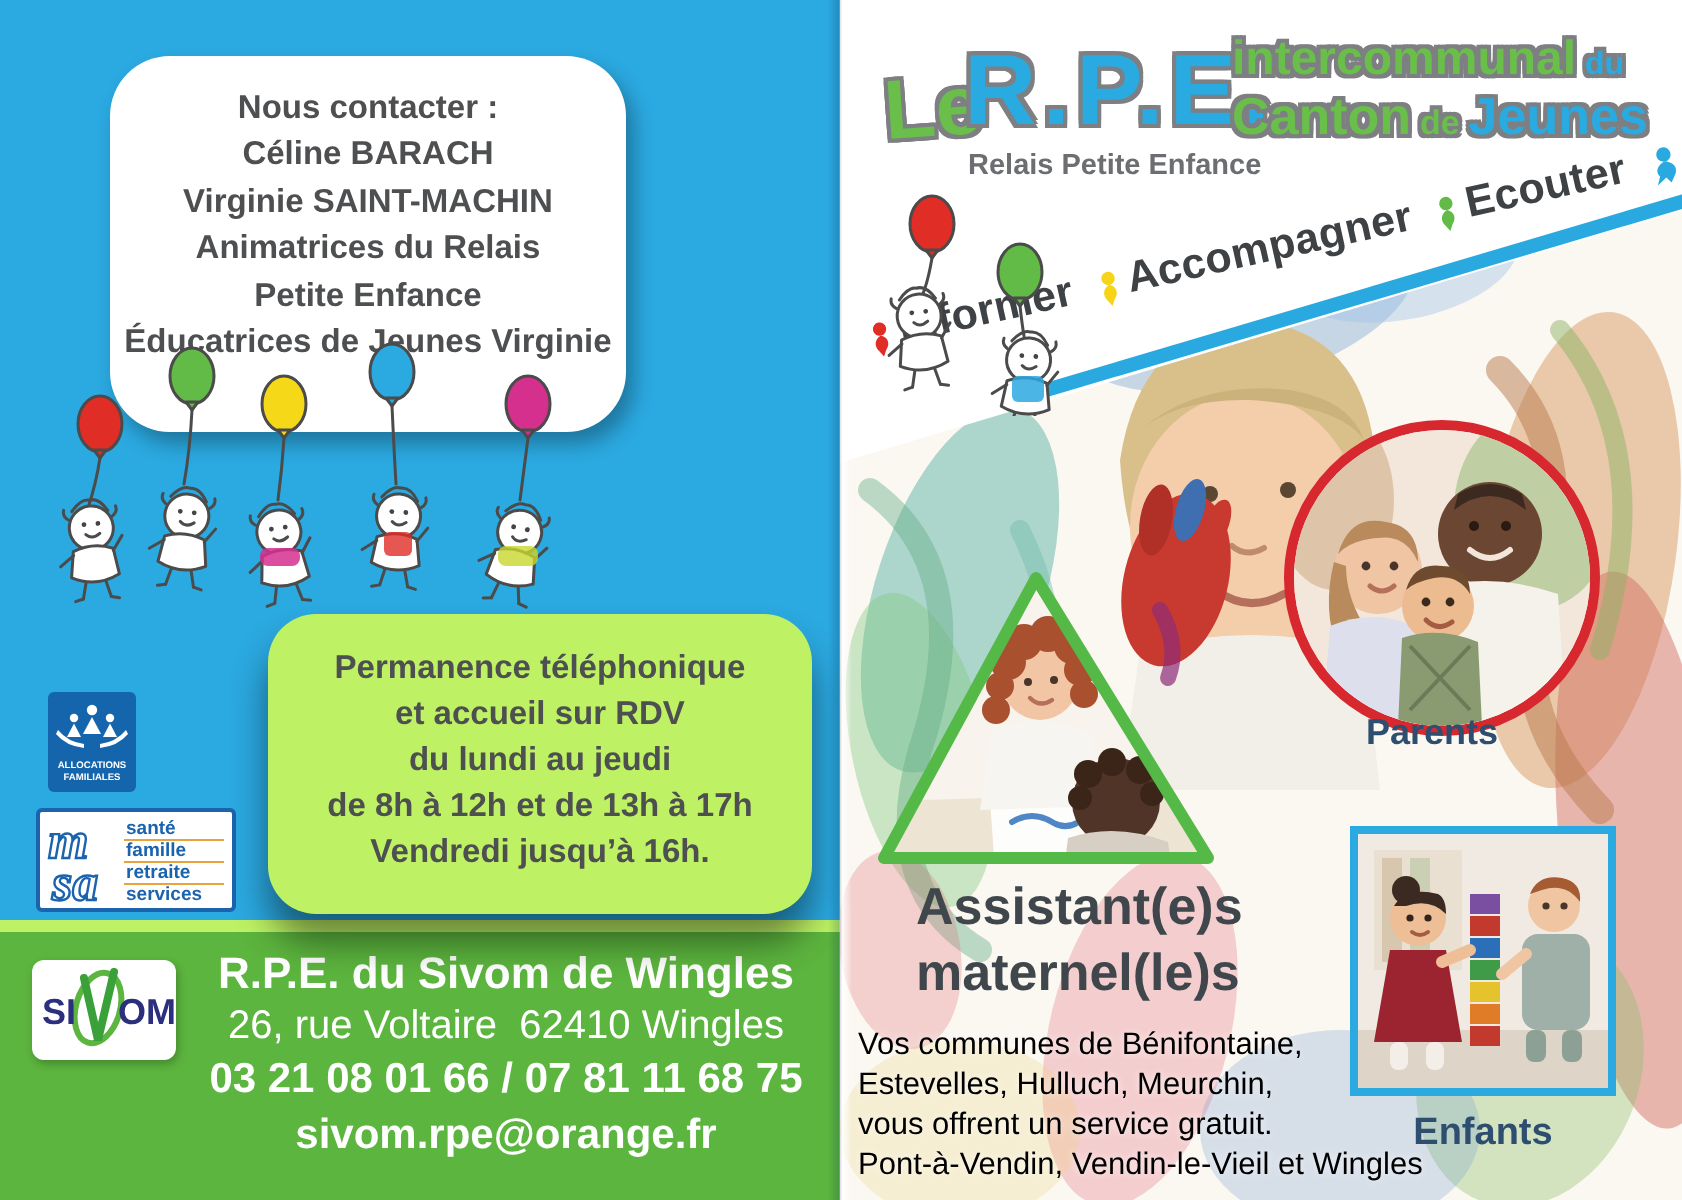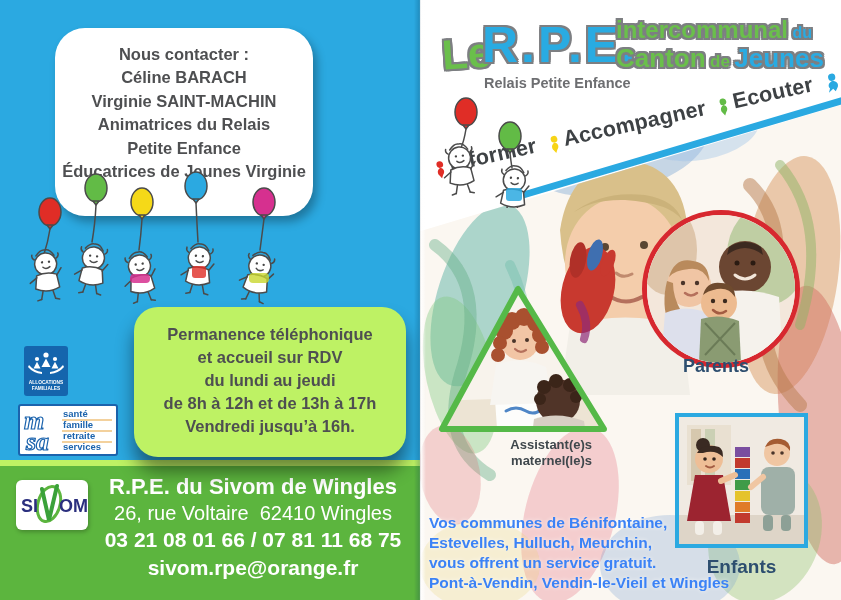--- a/index.html
+++ b/index.html
@@ -58,28 +58,28 @@
   .hdr-l1 .small{font-size:16px;color:#29ABE2;}
   .hdr-l2 .main{font-size:26px;color:#6ABF4B;}
   .hdr-l2 .small{font-size:17px;color:#6ABF4B;}
   .hdr-l2 .blue{font-size:26px;color:#29ABE2;}
   .logo-kids{position:absolute;left:12px;top:86px;z-index:5;}
   .circle-frame{position:absolute;left:222px;top:210px;width:148px;height:148px;border:5px solid #D7282F;
     border-radius:50%;overflow:hidden;box-sizing:content-box;z-index:3;background:#f2e8de;}
   .label-parents{position:absolute;left:212px;top:356px;width:168px;text-align:center;
     font-size:18px;font-weight:bold;color:#2D4E6F;z-index:4;}
   .triangle-frame{position:absolute;left:14px;top:283px;z-index:3;}
-  .label-assist{position:absolute;left:38px;top:437px;width:134px;text-align:right;
-    font-size:13px;font-weight:bold;color:#3F474C;line-height:1.25;z-index:4;}
+  .label-assist{position:absolute;left:38px;top:437px;width:134px;text-align:left;
+    font-size:26px;font-weight:bold;color:#3F474C;line-height:1.25;z-index:4;}
   .square-frame{position:absolute;left:255px;top:413px;width:133px;height:135px;border:4px solid #2BA9E1;
     box-sizing:border-box;overflow:hidden;z-index:3;background:#efe9e2;}
   .label-enfants{position:absolute;left:255px;top:556px;width:133px;text-align:center;
     font-size:19px;font-weight:bold;color:#2D4E6F;z-index:4;}
-  .communes{position:absolute;left:9px;top:513px;width:330px;font-size:15.5px;font-weight:700;
-    color:#3b82f6;line-height:1.3;z-index:4;text-shadow:0 0 4px rgba(255,255,255,.8);}
+  .communes{position:absolute;left:9px;top:513px;width:330px;font-size:15.5px;font-weight:400;
+    color:#000000;line-height:1.3;z-index:4;text-shadow:0 0 4px rgba(255,255,255,.8);}
   .doodle{stroke:#4B4B4B;stroke-width:1.5;fill:none;stroke-linecap:round;stroke-linejoin:round;}
 </style>
 </head>
 <body>
 
 <div class="flyer">
 
   <svg width="0" height="0" style="position:absolute" aria-hidden="true">
     <defs>
       <g id="kiddo">

